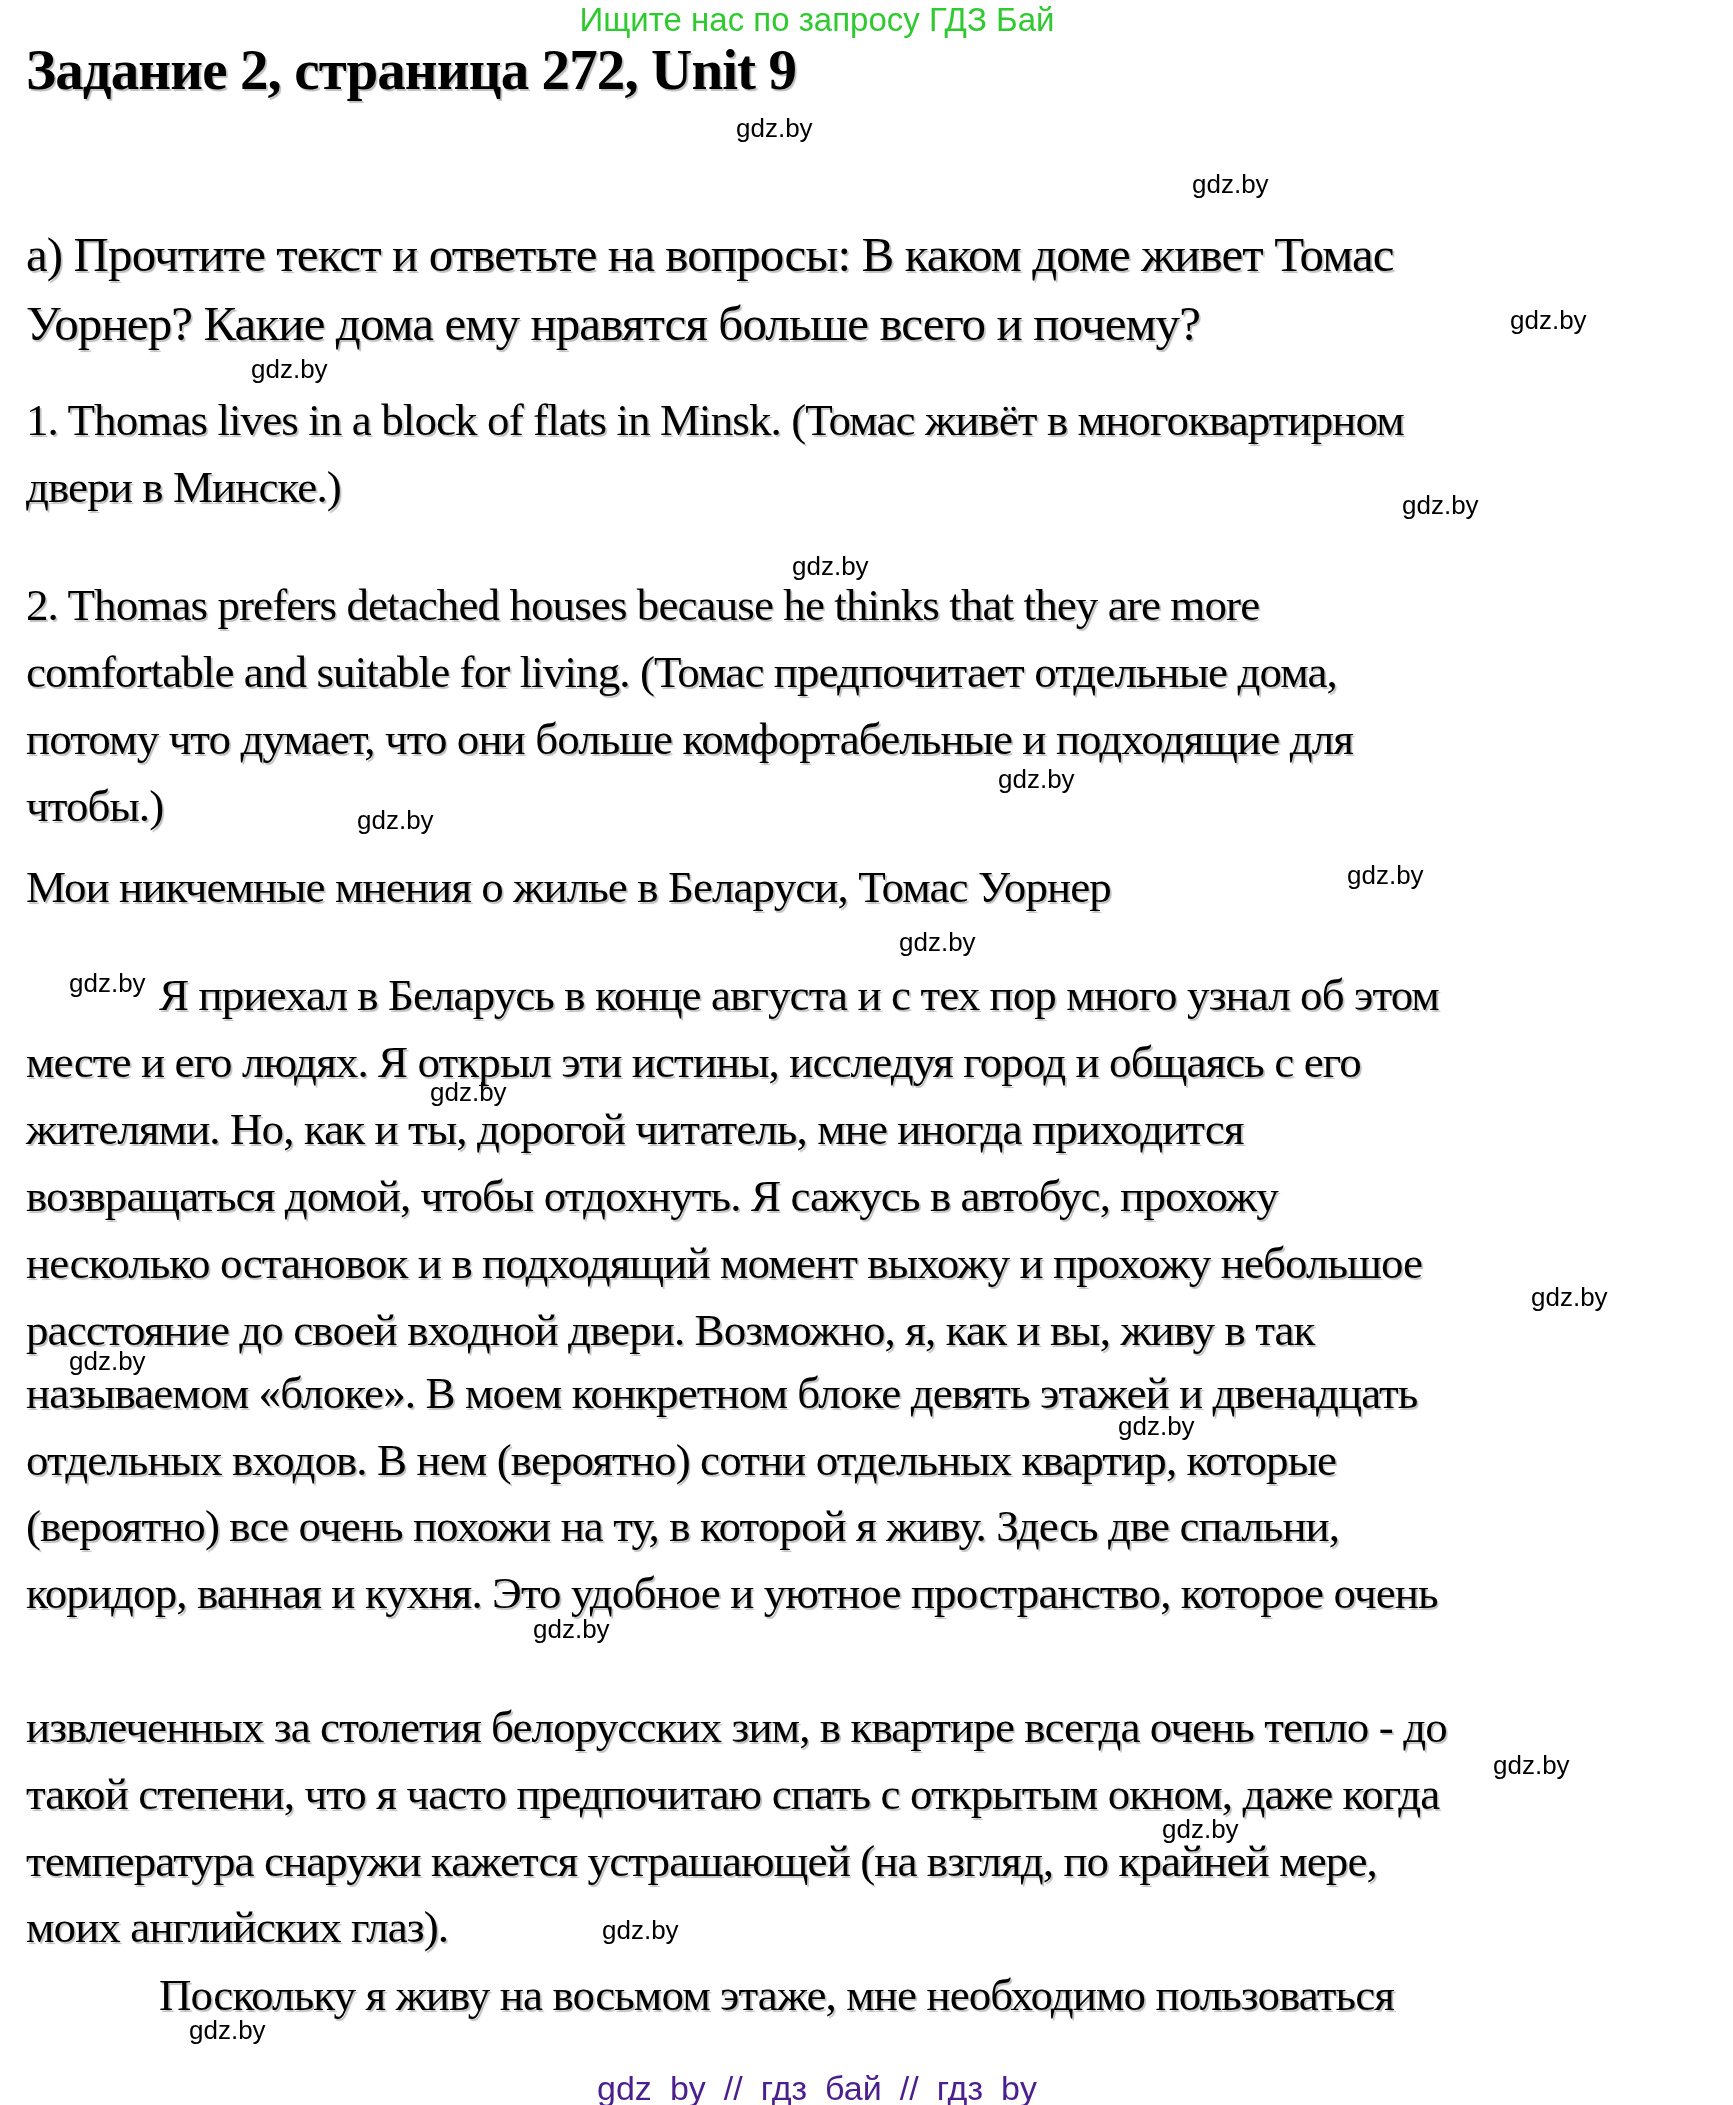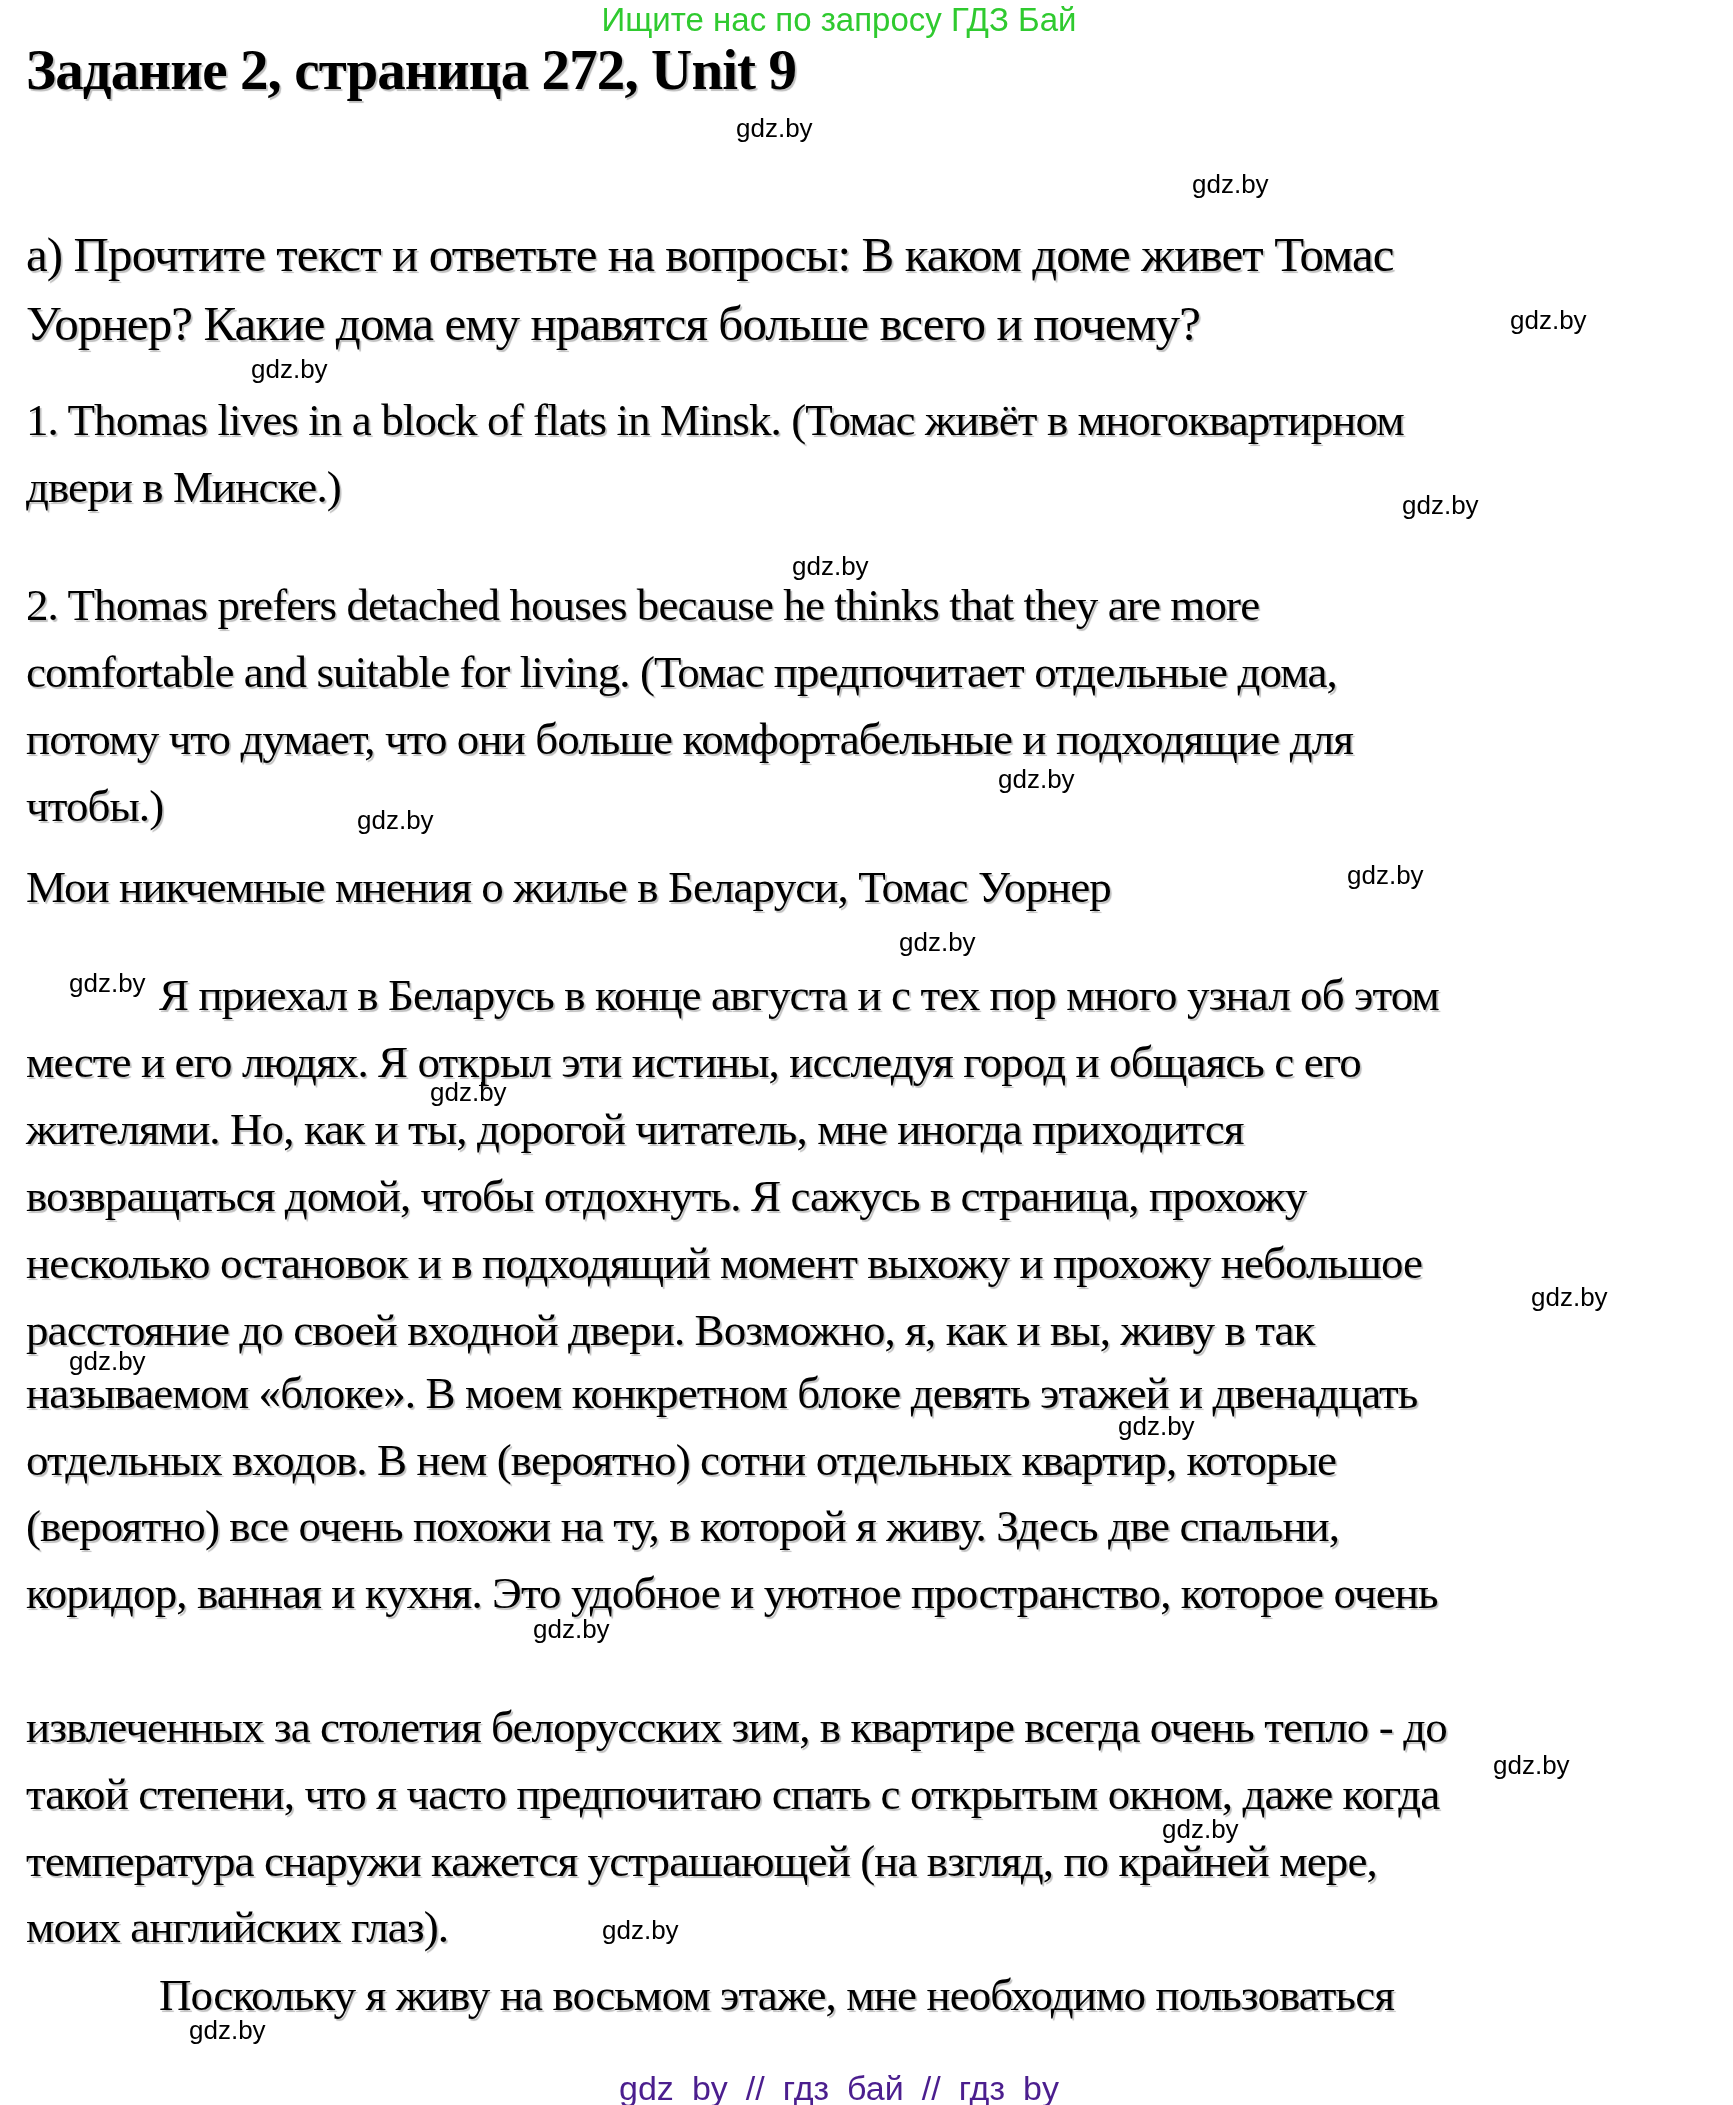--- a/index.html
+++ b/index.html
@@ -4,21 +4,20 @@
 <style>
   html,body{margin:0;padding:0;background:#ffffff;}
   .page{
     position:relative;
     width:1634px;
     height:2105px;
     background:#ffffff;
     overflow:hidden;
     font-family:"Liberation Serif", serif;
     color:#000;
-    padding-left:44px;
   }
   .promo{
     position:absolute; top:1.7px; left:0; right:0;
     text-align:center;
     font-family:"Liberation Sans", sans-serif;
     font-size:33px; line-height:36px;
     color:#2fca2f;
     white-space:nowrap;
   }
   .h1{
@@ -75,21 +74,21 @@
   <div class="ln" style="top:579px">2. Thomas prefers detached houses because he thinks that they are more</div>
   <div class="ln" style="top:646px">comfortable and suitable for living. (Томас предпочитает отдельные дома,</div>
   <div class="ln" style="top:713px">потому что думает, что они больше комфортабельные и подходящие для</div>
   <div class="ln" style="top:780px">чтобы.)</div>
 
   <div class="ln" style="top:861px">Мои никчемные мнения о жилье в Беларуси, Томас Уорнер</div>
 
   <div class="ln" style="top:969px;left:159px">Я приехал в Беларусь в конце августа и с тех пор много узнал об этом</div>
   <div class="ln" style="top:1036px">месте и его людях. Я открыл эти истины, исследуя город и общаясь с его</div>
   <div class="ln" style="top:1103px">жителями. Но, как и ты, дорогой читатель, мне иногда приходится</div>
-  <div class="ln" style="top:1170px">возвращаться домой, чтобы отдохнуть. Я сажусь в страница, прохожу</div>
+  <div class="ln" style="top:1170px">возвращаться домой, чтобы отдохнуть. Я сажусь в автобус, прохожу</div>
   <div class="ln" style="top:1237px">несколько остановок и в подходящий момент выхожу и прохожу небольшое</div>
   <div class="ln" style="top:1304px">расстояние до своей входной двери. Возможно, я, как и вы, живу в так</div>
   <div class="ln" style="top:1367px">называемом «блоке». В моем конкретном блоке девять этажей и двенадцать</div>
   <div class="ln" style="top:1434px">отдельных входов. В нем (вероятно) сотни отдельных квартир, которые</div>
   <div class="ln" style="top:1500px">(вероятно) все очень похожи на ту, в которой я живу. Здесь две спальни,</div>
   <div class="ln" style="top:1567px">коридор, ванная и кухня. Это удобное и уютное пространство, которое очень</div>
   <div class="ln" style="top:1701px">извлеченных за столетия белорусских зим, в квартире всегда очень тепло - до</div>
   <div class="ln" style="top:1835px">температура снаружи кажется устрашающей (на взгляд, по крайней мере,</div>
   <div class="ln" style="top:1768px">такой степени, что я часто предпочитаю спать с открытым окном, даже когда</div>
   <div class="ln" style="top:1901px">моих английских глаз).</div>

